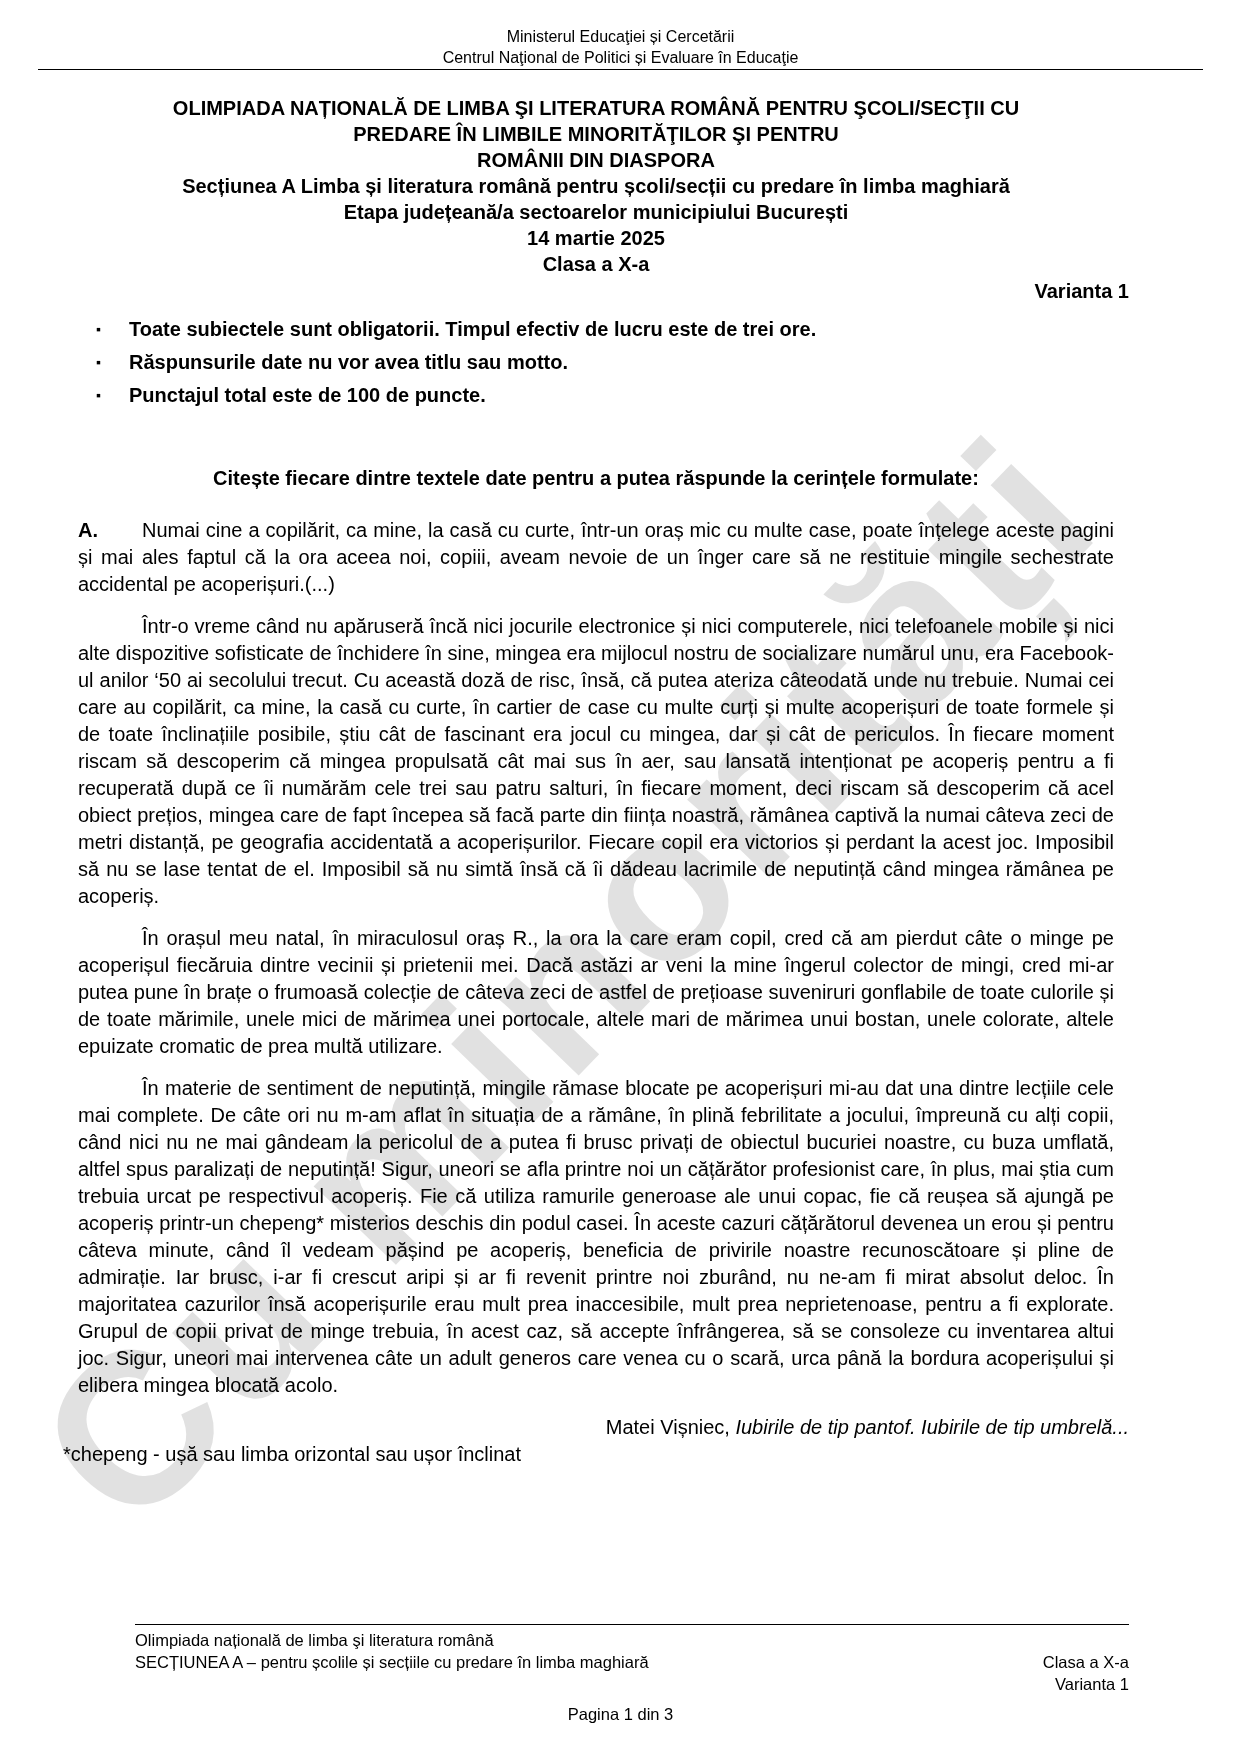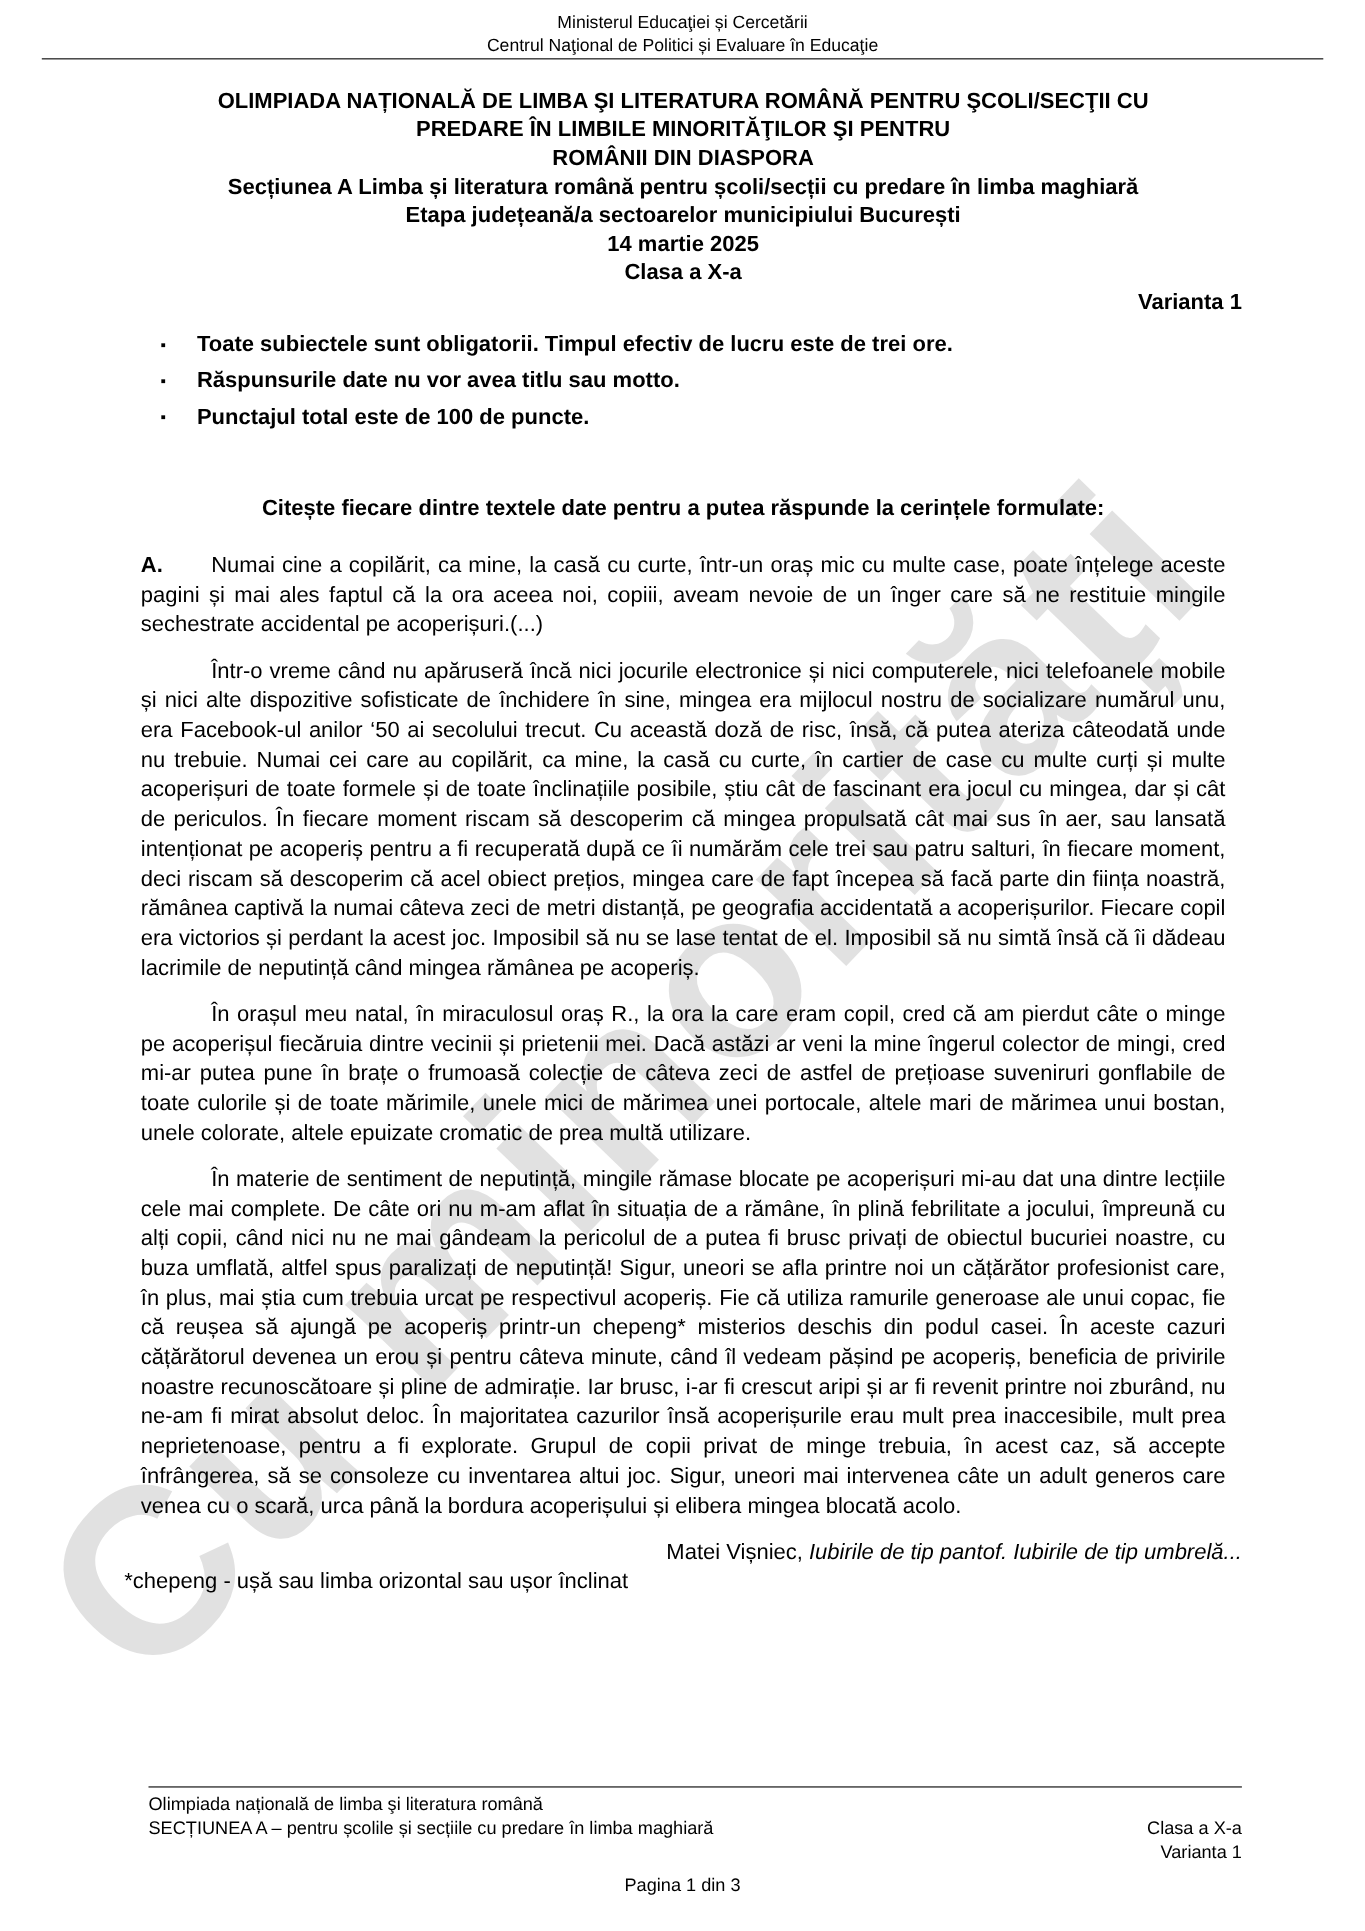--- a/index.html
+++ b/index.html
@@ -20,23 +20,23 @@
     transform-origin:0 0;
     font-size:215px;
     font-weight:bold;
     letter-spacing:6px;
     color:rgba(120,120,120,0.22);
     white-space:nowrap;
     z-index:0;
     pointer-events:none;
   }
   .page-inner{position:relative;z-index:1;height:100%;}
-  .doc-header{padding-top:10px;text-align:center;font-size:16px;line-height:21px;}
+  .doc-header{padding-top:26px;text-align:center;font-size:16px;line-height:21px;}
   .header-rule{border-bottom:1.5px solid #000;margin:1px 38px 0;}
-  .content{padding:0 112px 0 113px;}
+  .content{padding:0 112px 0 63px;}
   .title-block{margin-top:25px;text-align:center;font-weight:bold;font-size:20px;line-height:26px;}
   .variant{font-weight:bold;font-size:20px;text-align:right;margin-top:3px;}
   .instructions{list-style:none;margin:14px 0 0;padding:0;}
   .instruction{position:relative;padding-left:66px;font-weight:bold;font-size:20px;line-height:24px;margin-bottom:9px;}
   .bullet{position:absolute;left:33px;top:0;font-size:14px;}
   .prompt{margin-top:58px;text-align:center;font-weight:bold;font-size:20px;line-height:26px;}
   .text-body{margin-top:26px;font-size:20px;line-height:27px;text-align:justify;}
   .para{margin:15px;}
   .indent{text-indent:64px;}
   .a-label{font-weight:bold;display:inline-block;width:64px;}

